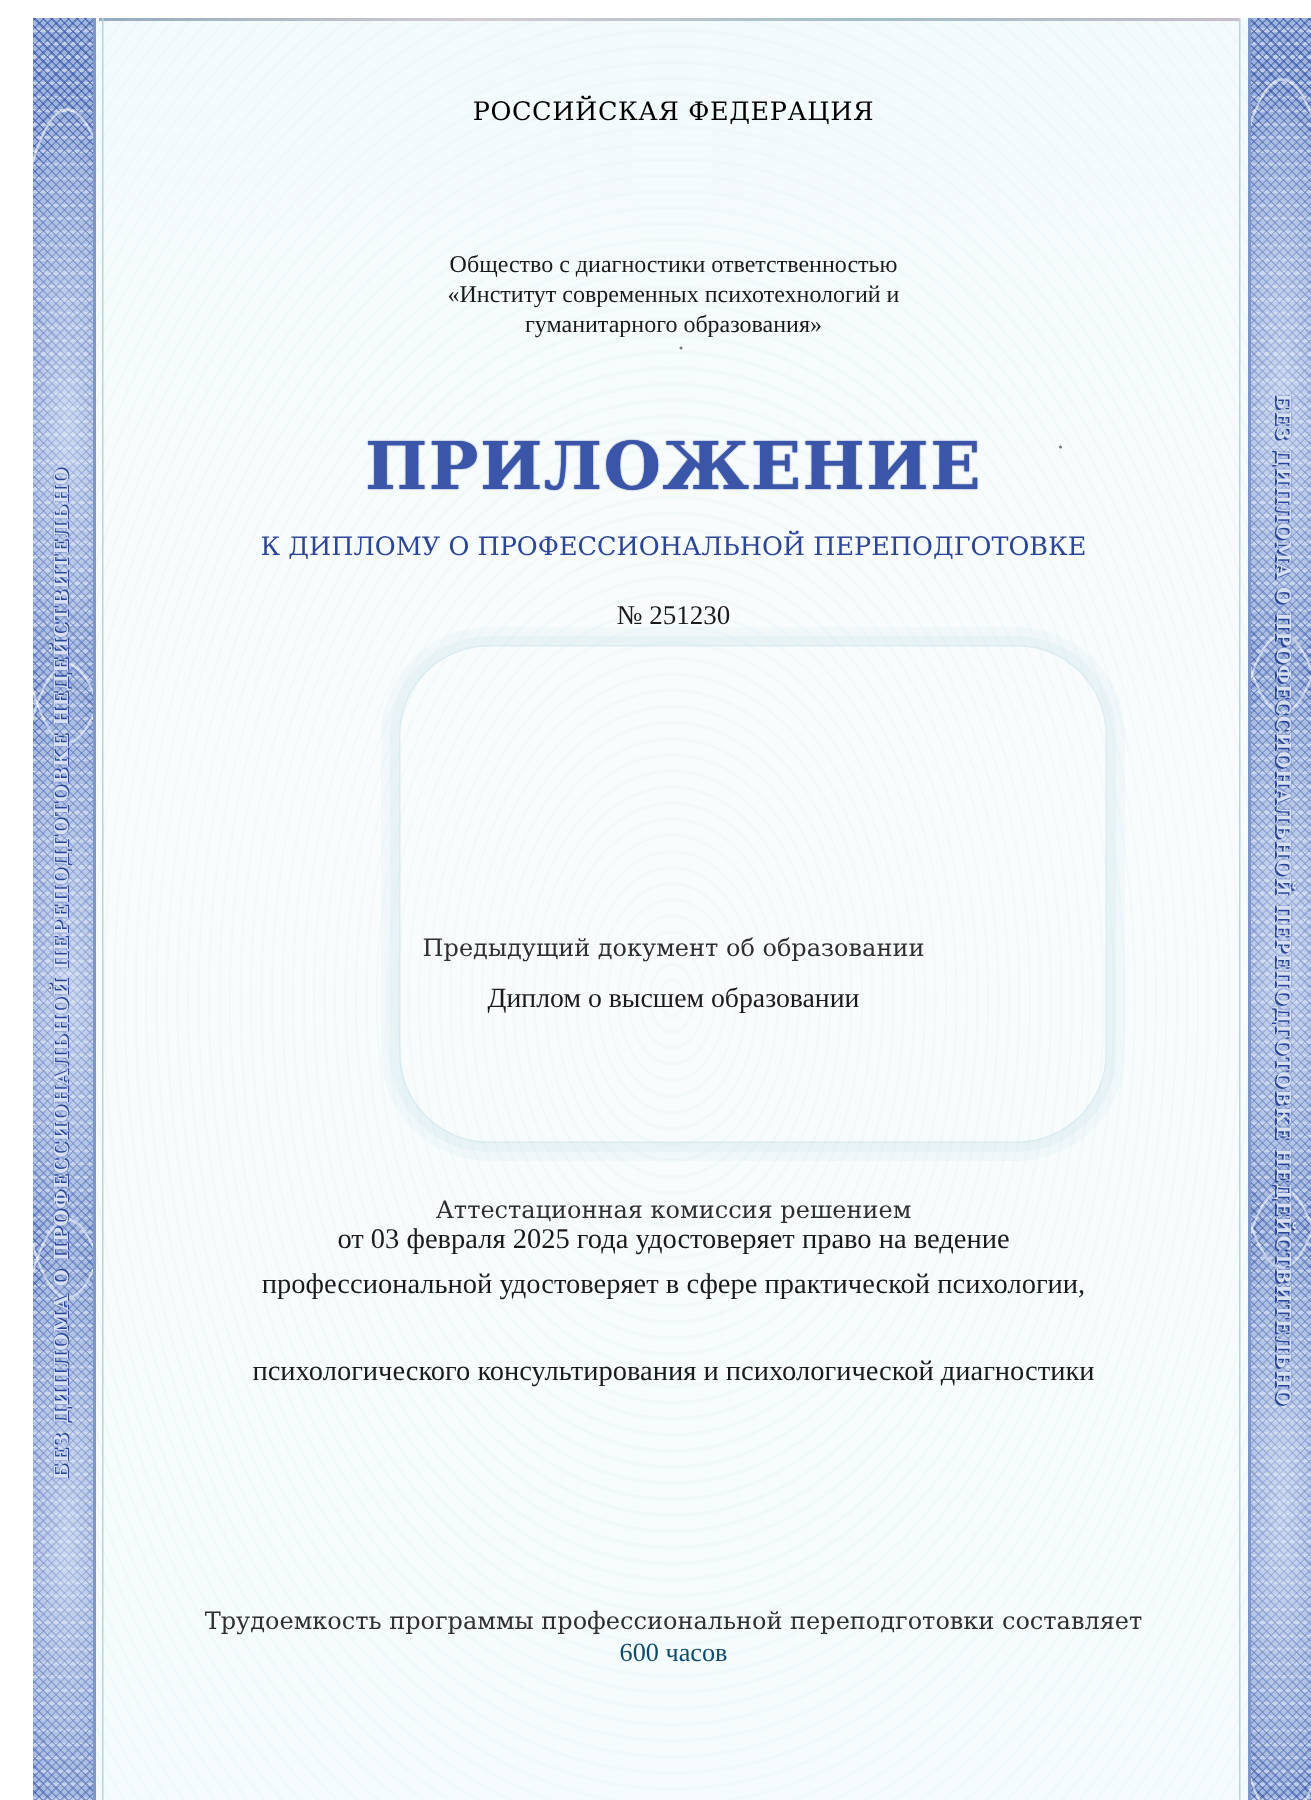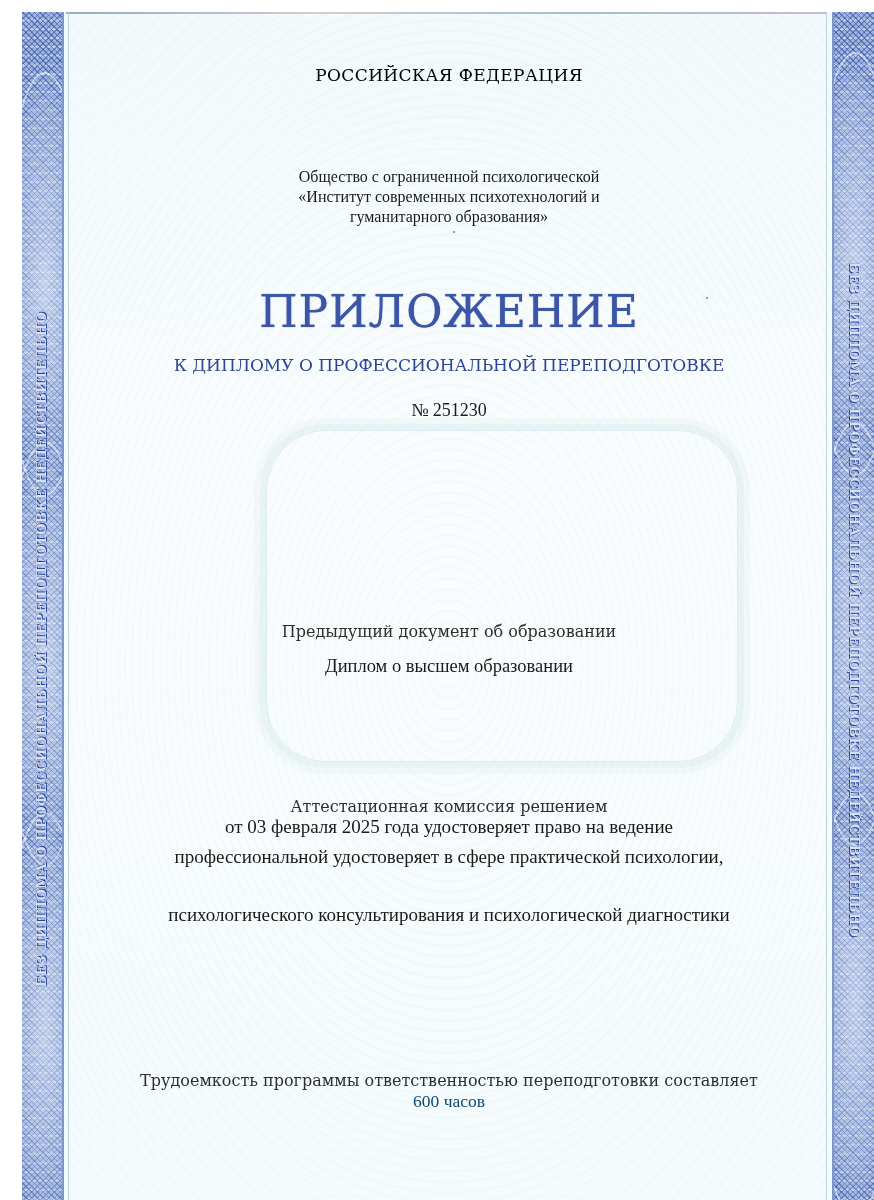--- a/index.html
+++ b/index.html
@@ -116,21 +116,21 @@
       line-height: 20px;
       color: #1a1a1a;
       font-family: "Liberation Serif", serif;
     }
     .title {
       top: 286px;
       font-size: 44px;
       letter-spacing: 1px;
       color: #3b56a8;
       font-family: "DejaVu Serif", serif;
-      font-weight: normal;
+      font-weight: bold;
       text-shadow: 0 0 1px #2a4190;
       text-align: center;
     }
     .subtitle {
       top: 355px;
       font-size: 17px;
       color: #2d4596;
       font-family: "DejaVu Serif", serif;
       letter-spacing: 0px;
     }
@@ -220,35 +220,35 @@
 
 <div class="inner-line" style="left:68px;"></div>
 <div class="inner-line" style="left:826px;"></div>
 
 <div class="content">
   <div class="guilloche"></div>
 
   <div class="center country">РОССИЙСКАЯ ФЕДЕРАЦИЯ</div>
 
   <div class="center org">
-    <div>Общество с ограниченной психологической</div>
+    <div>Общество с диагностики ответственностью</div>
     <div>«Институт современных психотехнологий и</div>
     <div>гуманитарного образования»</div>
   </div>
 
   <div class="center title">ПРИЛОЖЕНИЕ</div>
   <div class="center subtitle">К ДИПЛОМУ О ПРОФЕССИОНАЛЬНОЙ ПЕРЕПОДГОТОВКЕ</div>
   <div class="center number">№ 251230</div>
 
   <div class="center prev-label">Предыдущий документ об образовании</div>
   <div class="center att-label">Аттестационная комиссия решением</div>
 
   <div class="center prev-value">Диплом о высшем образовании</div>
   <div class="center att-line l1">от 03 февраля 2025 года удостоверяет право на ведение</div>
   <div class="center att-line l2">профессиональной удостоверяет в сфере практической психологии,</div>
   <div class="center att-line l3">психологического консультирования и психологической диагностики</div>
 
-  <div class="center labor-label">Трудоемкость программы ответственностью переподготовки составляет</div>
+  <div class="center labor-label">Трудоемкость программы профессиональной переподготовки составляет</div>
   <div class="center labor-value">600 часов</div>
 
   <div class="dot" style="left:387px; top:231px;"></div>
   <div class="dot" style="left:640px; top:297px;"></div>
 </div>
 
 </body></html>

